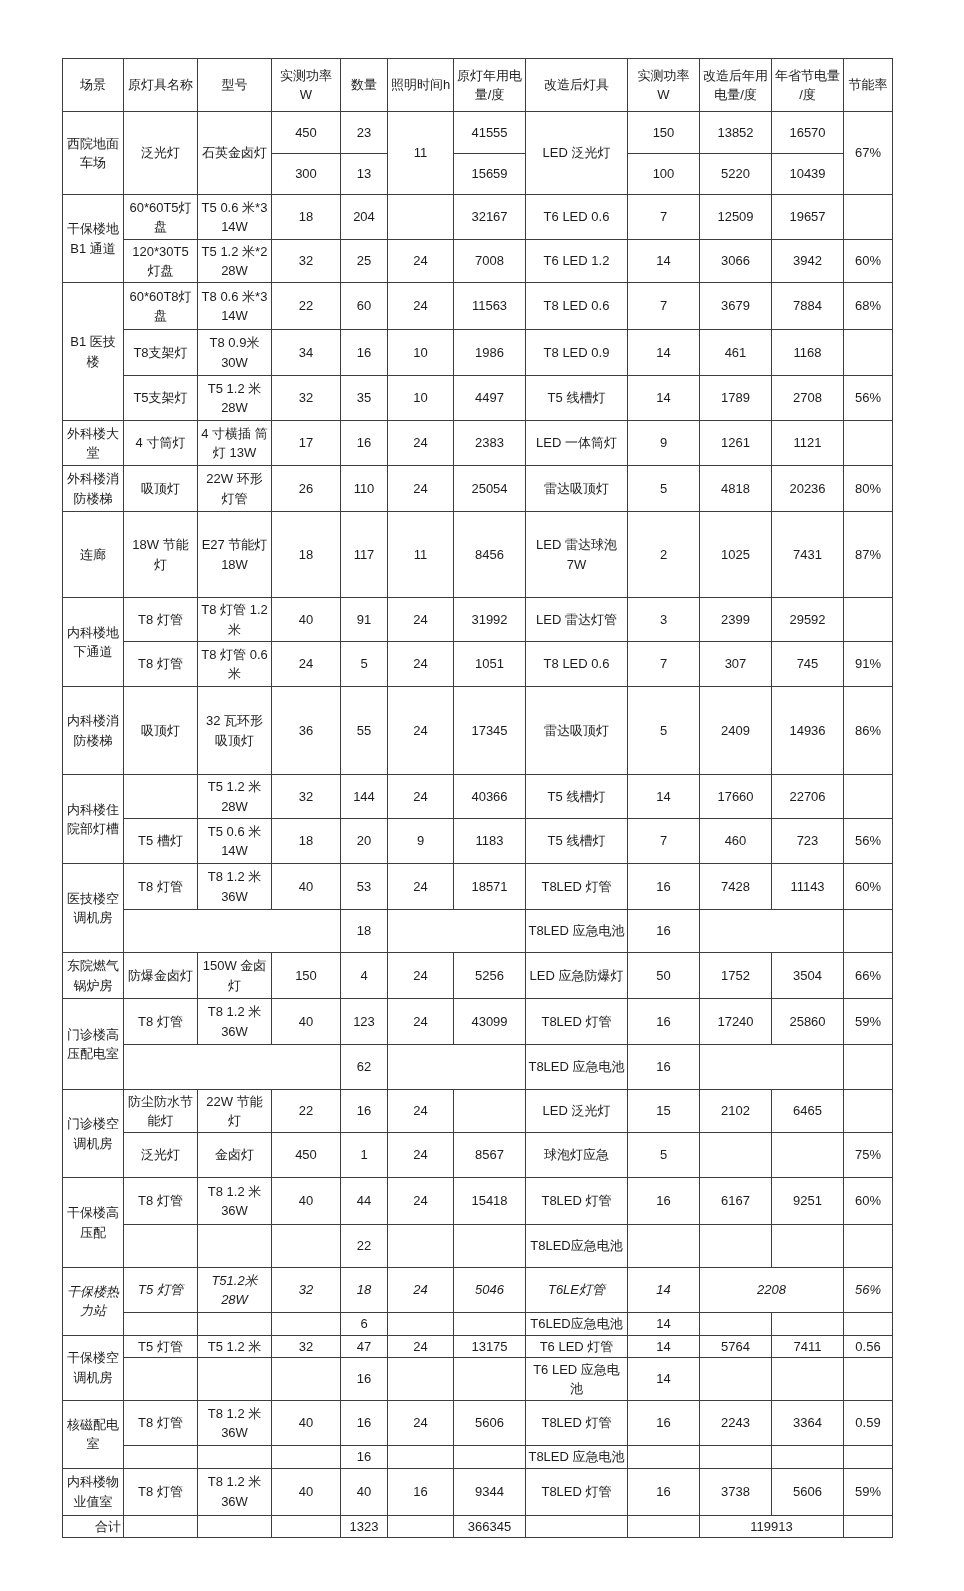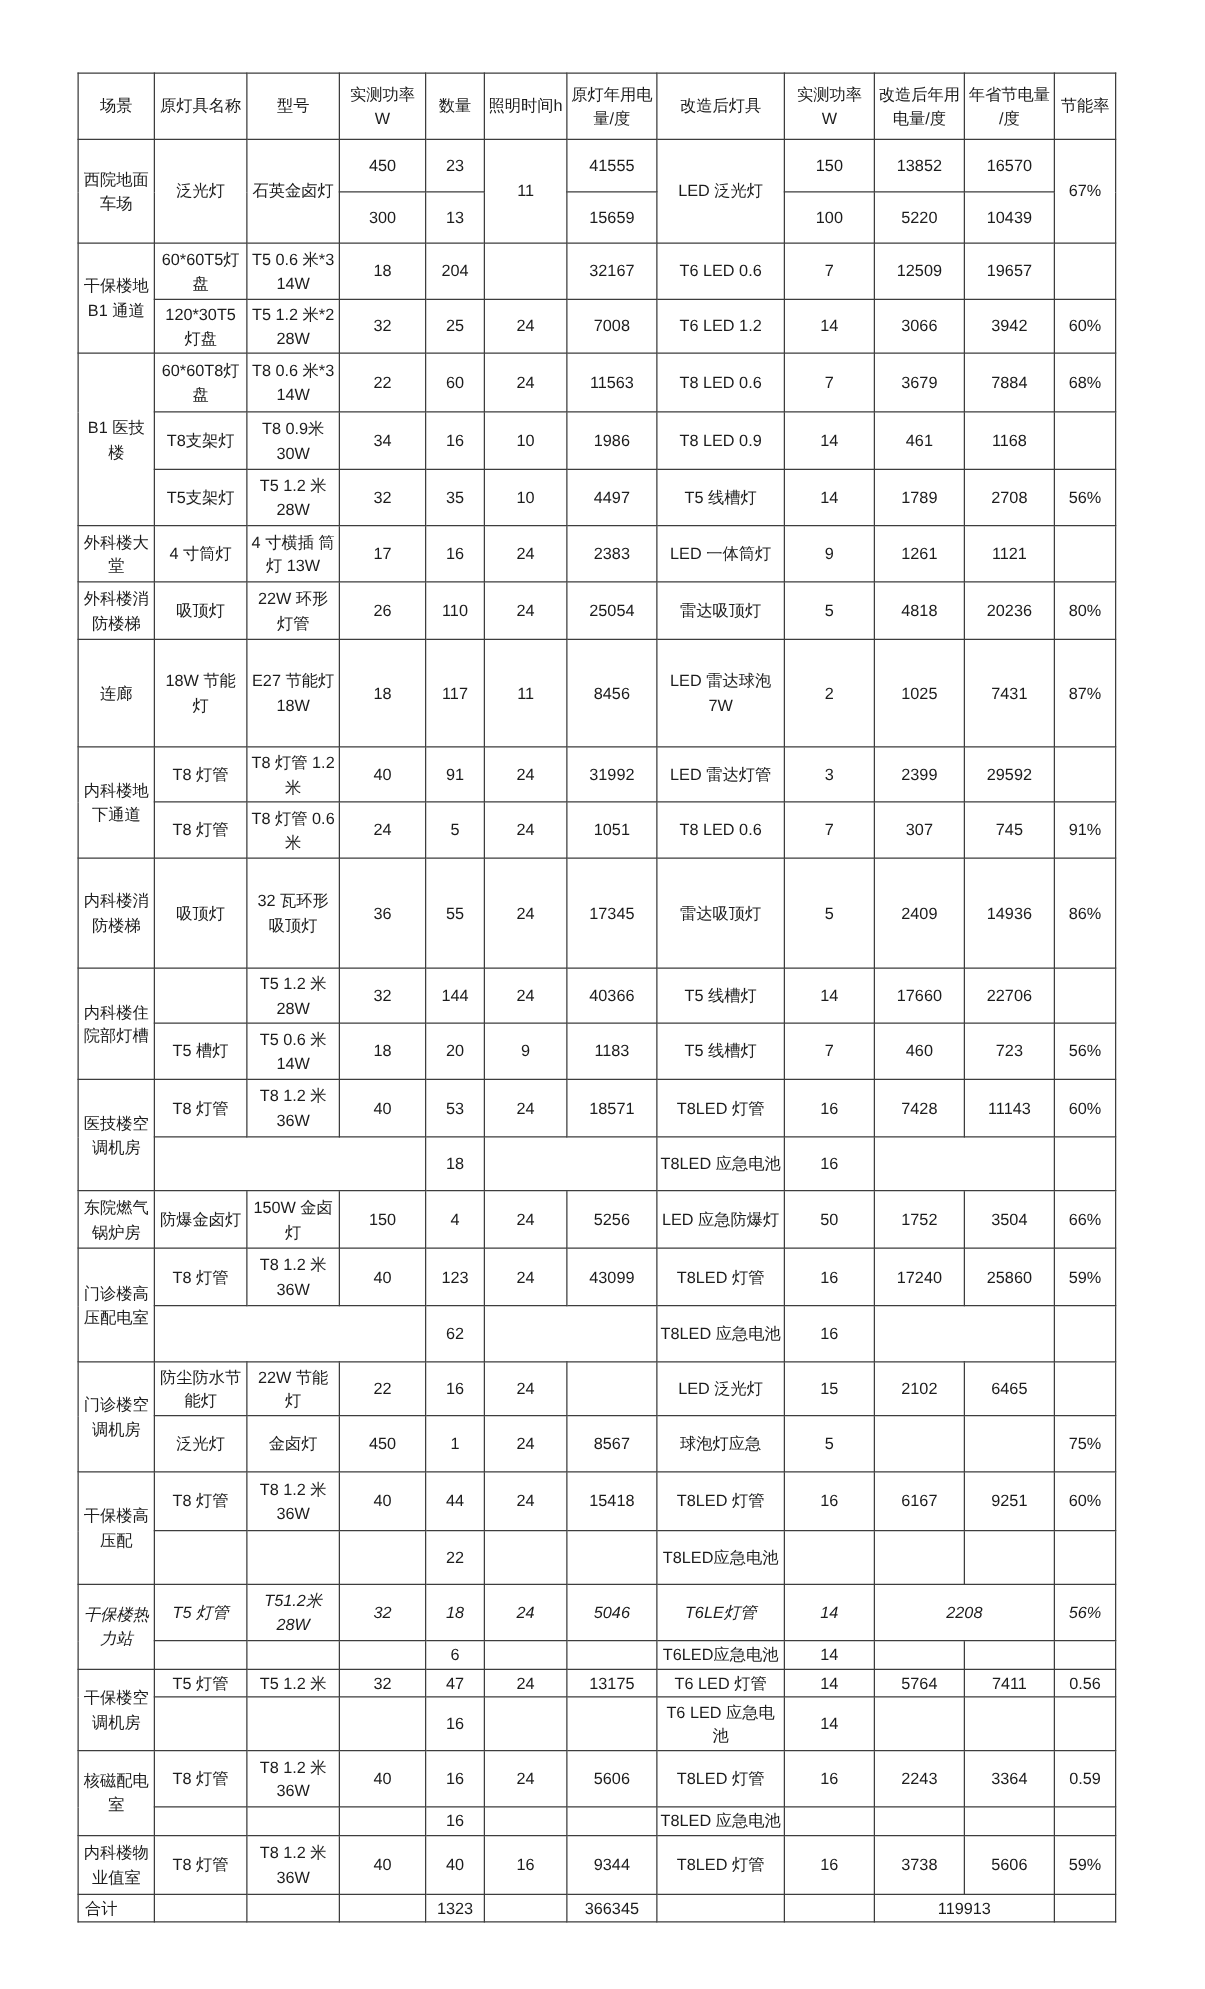--- a/index.html
+++ b/index.html
@@ -44,21 +44,21 @@
     padding: 1px 2px;
     overflow: hidden;
     word-break: break-word;
     white-space: pre-line;
   }
   table.energy thead td {
     height: 50px;
     font-weight: normal;
   }
   table.energy td.total-label {
-    text-align: left;
+    text-align: right;
     padding-left: 5px;
   }
 </style>
 </head>
 <body>
 
 <div class="page">
   <table class="energy">
     <colgroup>
         <col style="width: 61px;">

